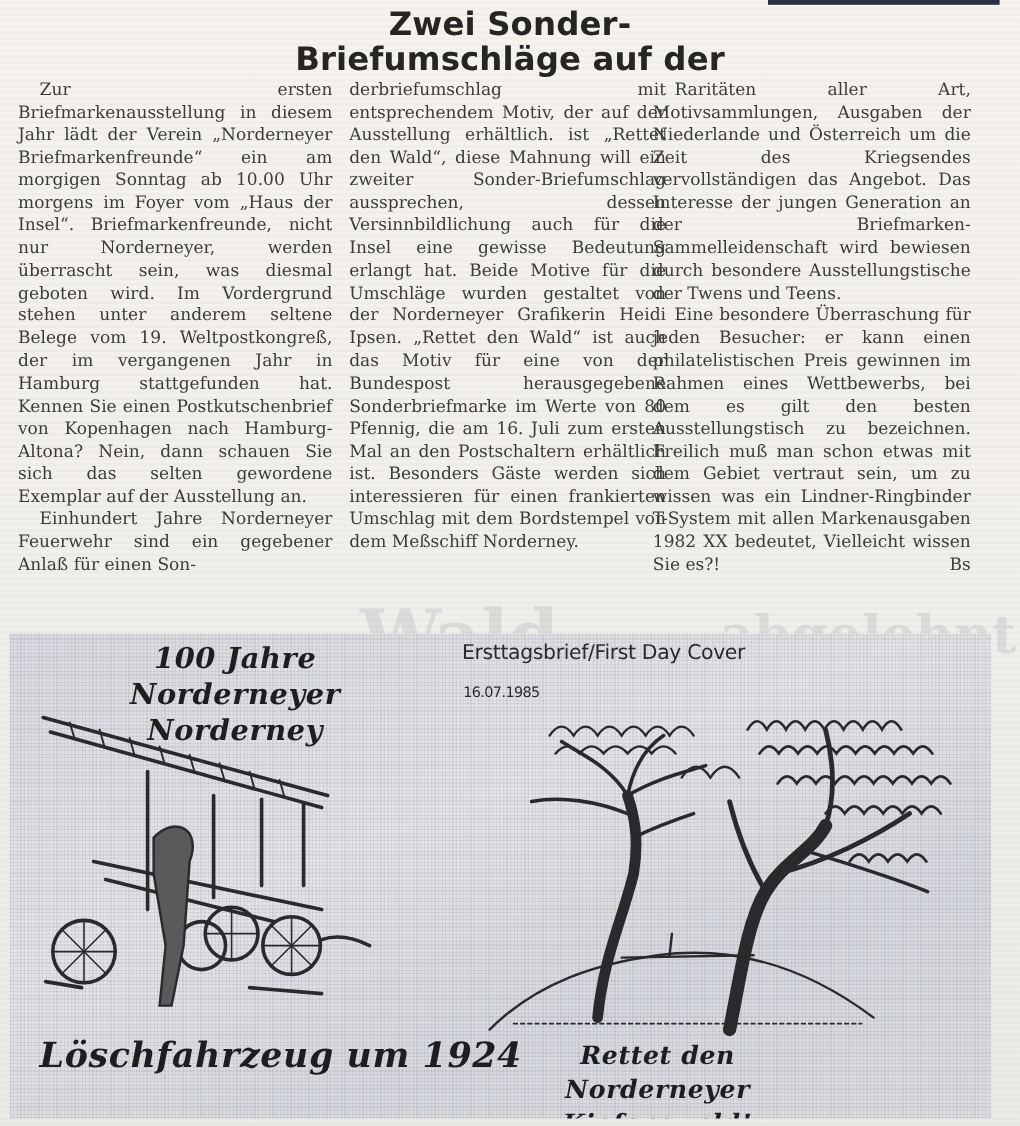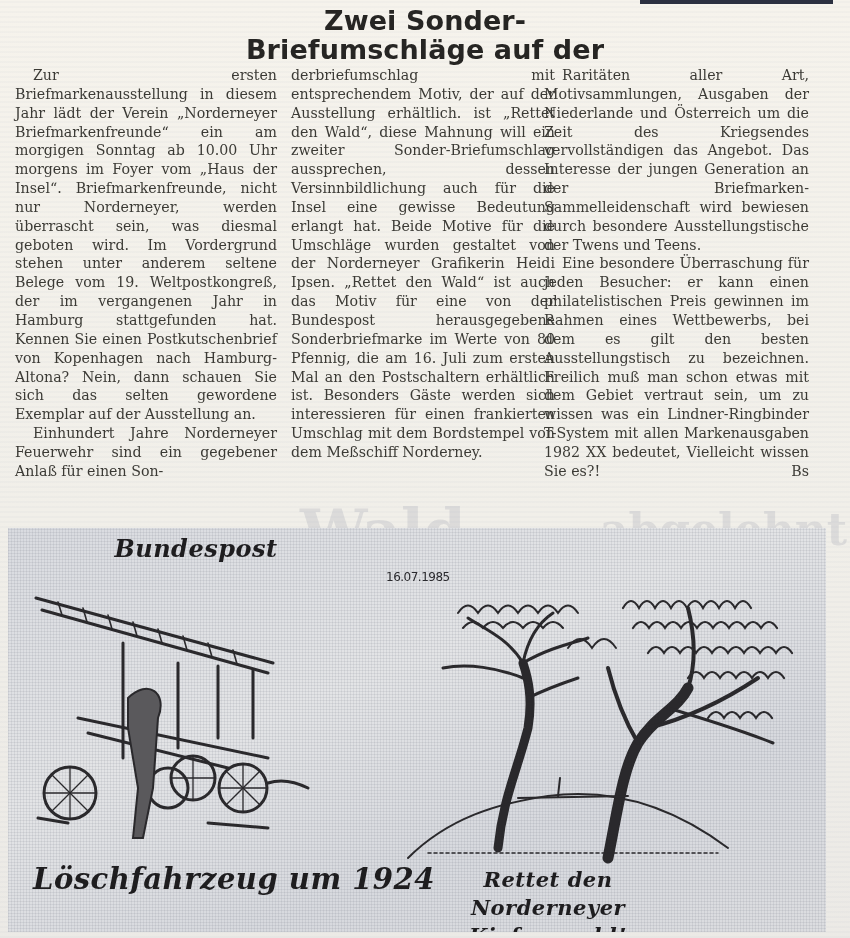--- a/index.html
+++ b/index.html
@@ -103,22 +103,24 @@
   </div>
 
   <div class="col col3">
     <p>Raritäten aller Art, Motivsammlungen, Ausgaben der Niederlande und Österreich um die Zeit des Kriegsendes vervollständigen das Angebot. Das Interesse der jungen Generation an der Briefmarken-Sammelleidenschaft wird bewiesen durch besondere Ausstellungstische der Twens und Teens.</p>
     <p>Eine besondere Überraschung für jeden Besucher: er kann einen philatelistischen Preis gewinnen im Rahmen eines Wettbewerbs, bei dem es gilt den besten Ausstellungstisch zu bezeichnen. Freilich muß man schon etwas mit dem Gebiet vertraut sein, um zu wissen was ein Lindner-Ringbinder T-System mit allen Markenausgaben 1982 XX bedeutet, Vielleicht wissen Sie es?!</p>
     <span class="sig">Bs</span>
   </div>
 
   <div class="fdc">
     <div class="fdc-left-title">
-      <div>Bundespost</div>
+      <div>100 Jahre Norderneyer</div>
+      <div>Norderney</div>
     </div>
+    <div class="fdc-header">Ersttagsbrief/First Day Cover</div>
     <div class="fdc-date">16.07.1985</div>
 
     <svg class="art" style="left:20px;top:60px" width="300" height="270" viewBox="0 0 300 270">
       <g stroke="#2a292c" stroke-width="3" fill="none" stroke-linecap="round">
         <line x1="8" y1="10" x2="245" y2="75"></line>
         <line x1="14" y1="22" x2="240" y2="85"></line>
         <g stroke-width="1.6">
           <line x1="30" y1="14" x2="34" y2="27"></line>
             <line x1="55" y1="20" x2="59" y2="34"></line>
           <line x1="80" y1="27" x2="84" y2="41"></line>

